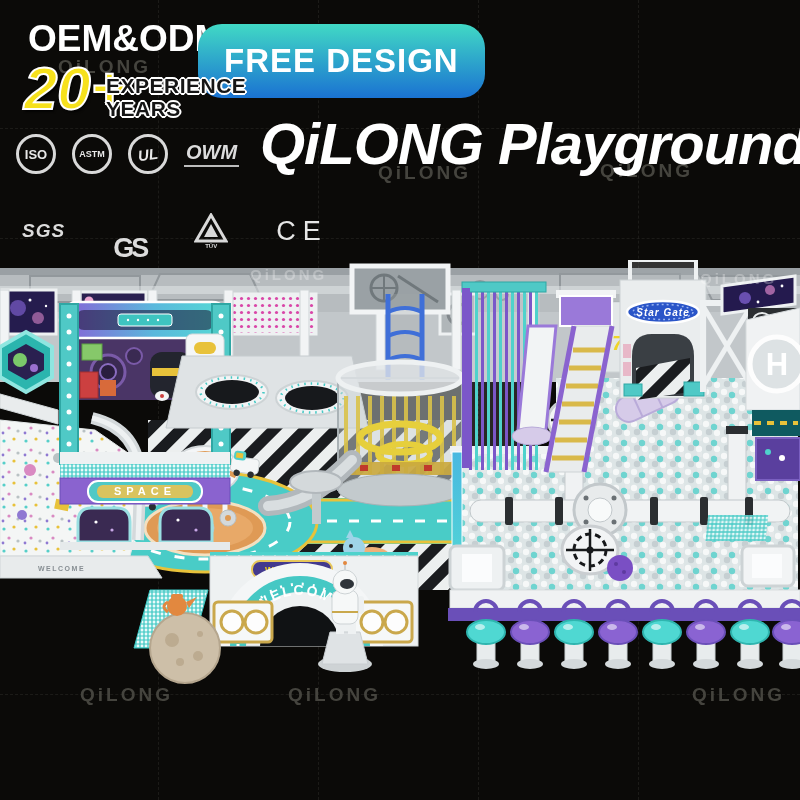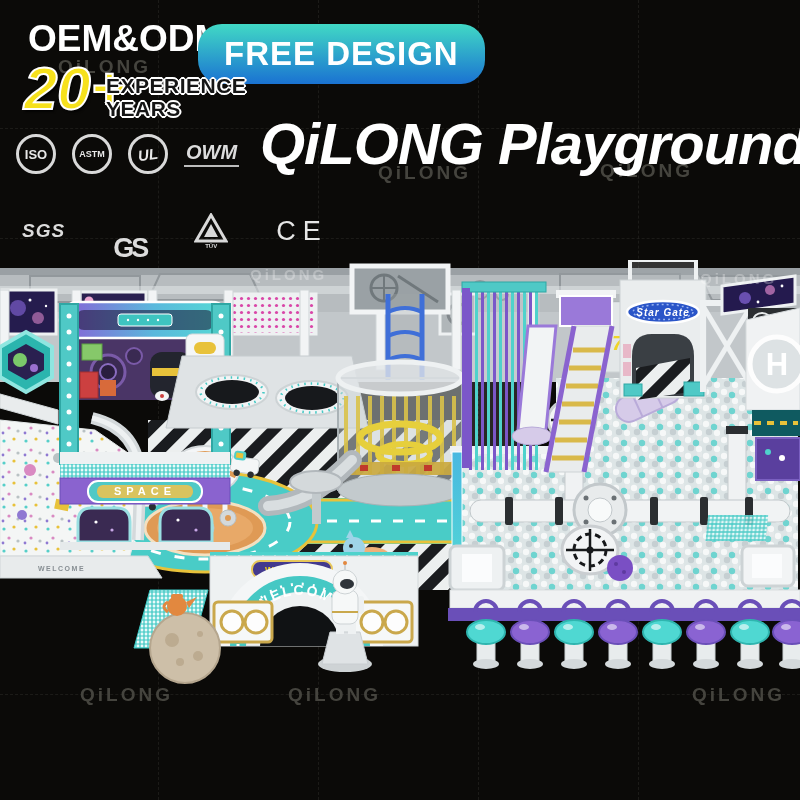--- a/index.html
+++ b/index.html
@@ -4,21 +4,21 @@
 <style>
   html,body{margin:0;padding:0;}
   body{width:800px;height:800px;background:#0b0a08;overflow:hidden;
        font-family:"Liberation Sans",sans-serif;position:relative;}
   #canvas{position:absolute;inset:0;width:800px;height:800px;background:#0b0a08;overflow:hidden;}
   .gridline{position:absolute;opacity:.35;pointer-events:none;}
   .grid-v{width:0;height:800px;border-left:1px dashed #3c3b36;top:0;}
   .grid-h{height:0;width:800px;border-top:1px dashed #3c3b36;left:0;}
   .wm{position:absolute;color:#45443e;font-weight:bold;font-size:19px;letter-spacing:3px;}
   .oem{position:absolute;left:28px;top:18px;font-size:37px;font-weight:900;color:#ffffff;}
-  .pill{position:absolute;left:198px;top:24px;height:46px;padding:7px 26px;border-radius:24px;
+  .pill{position:absolute;left:198px;top:24px;height:46px;padding:14px 26px;border-radius:24px;
         background:linear-gradient(180deg,#41d9c5,#1a72d2);color:#fff;font-size:33px;font-weight:900;
         display:flex;align-items:center;letter-spacing:1px;}
   .years-num{position:absolute;left:24px;top:54px;font-size:60px;font-weight:900;font-style:italic;
         color:#f6e11c;-webkit-text-stroke:2px #ffffff;text-shadow:2px 3px 2px rgba(0,0,0,.65);}
   .years-words{position:absolute;left:106px;top:74px;font-size:21px;font-weight:900;color:#161616;
         line-height:23px;letter-spacing:.5px;
         text-shadow:-2px 0 #fff,2px 0 #fff,0 -2px #fff,0 2px #fff,-1px -1px #fff,1px 1px #fff,-1px 1px #fff,1px -1px #fff;}
   .title{position:absolute;left:260px;top:110px;font-size:58px;font-style:italic;font-weight:900;
         color:#ffffff;white-space:nowrap;letter-spacing:-1px;}
   .certrow{position:absolute;display:flex;gap:16px;align-items:center;}

